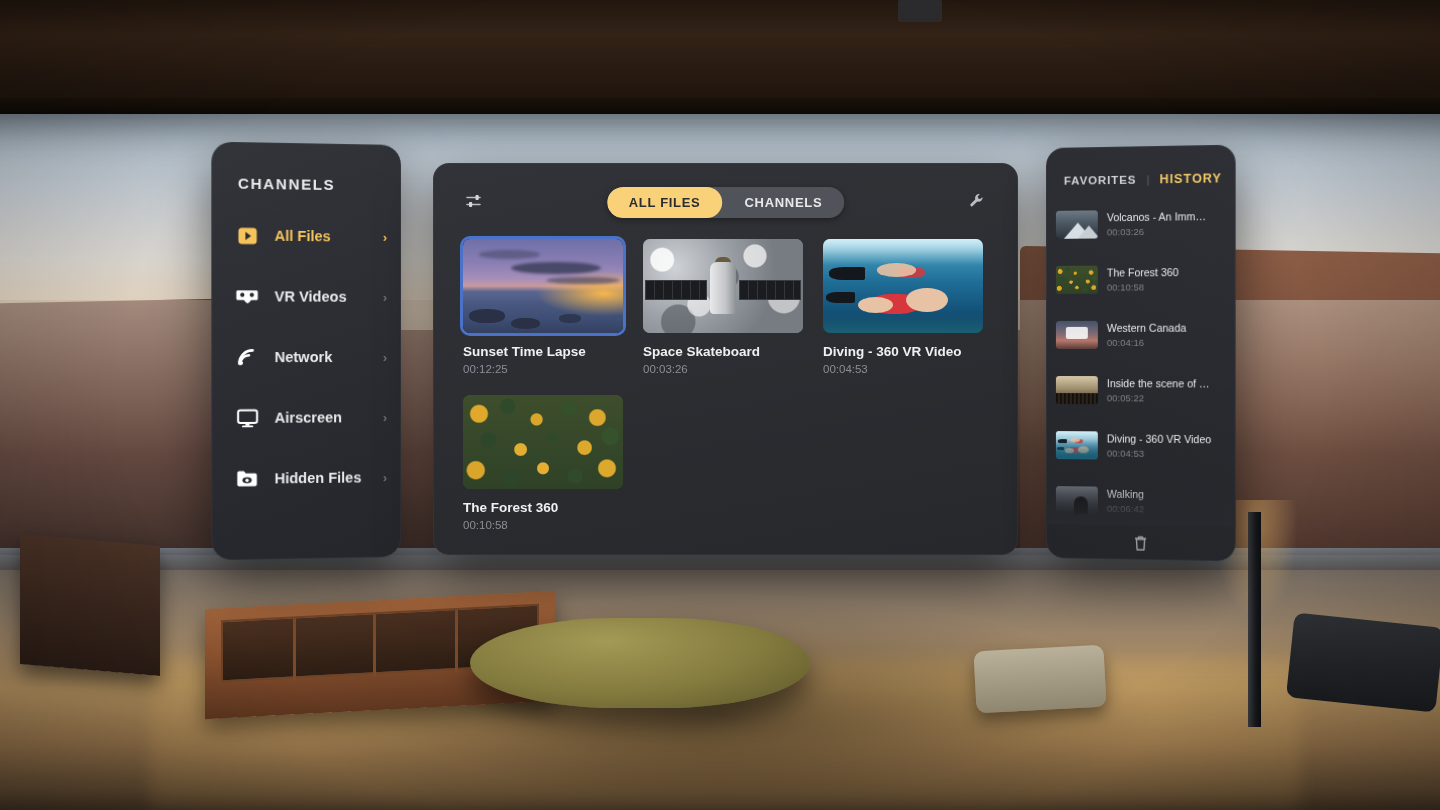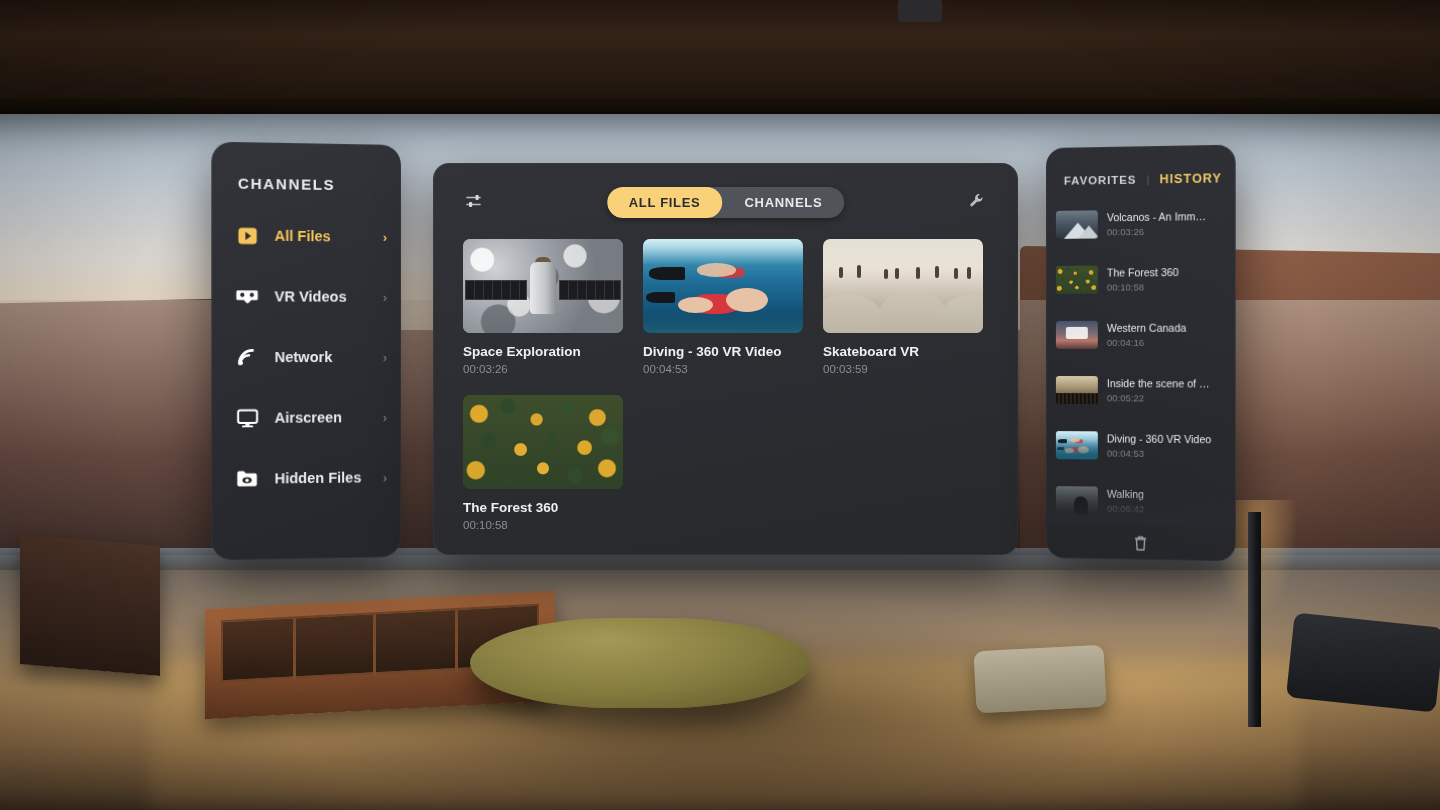--- a/index.html
+++ b/index.html
@@ -509,31 +509,45 @@
       </div>
 
       <div class="ico-btn" style="right:26px">
         <svg width="18" height="18" viewBox="0 0 18 18">
           <path d="M11.8 2.2a4 4 0 0 0-4.6 5.2L2.6 12a1.5 1.5 0 0 0 2.1 2.1l4.6-4.6a4 4 0 0 0 5.2-4.6l-2.2 2.2-2-.6-.6-2z" fill="#b9bcc1"></path>
         </svg>
       </div>
     </div>
 
     <div class="grid" id="file-grid">
+        <div class="card selected">
+          <div class="thumb">
+            <div class="art art-sunset">
+              <div class="cloud" style="left:30%;top:24%;width:56%;height:13%"></div>
+              <div class="cloud" style="left:10%;top:12%;width:38%;height:9%;opacity:.55"></div>
+              <div class="cloud" style="left:52%;top:40%;width:46%;height:8%;opacity:.7"></div>
+              <div class="rock" style="left:4%;top:74%;width:22%;height:15%"></div>
+              <div class="rock" style="left:30%;top:84%;width:18%;height:12%"></div>
+              <div class="rock" style="left:60%;top:80%;width:14%;height:9%;opacity:.8"></div>
+            </div>
+          </div>
+          <div class="card-title">Sunset Time Lapse</div>
+          <div class="card-dur">00:12:25</div>
+        </div>
         <div class="card">
           <div class="thumb">
             <div class="art art-space">
               <div class="clouds"></div>
               <div class="panel-l"></div>
               <div class="panel-r"></div>
               <div class="nose"></div>
               <div class="body"></div>
             </div>
           </div>
-          <div class="card-title">Space Exploration</div>
+          <div class="card-title">Space Skateboard</div>
           <div class="card-dur">00:03:26</div>
         </div>
         <div class="card">
           <div class="thumb">
             <div class="art art-diving">
               <div class="surface"></div>
               <div class="suit" style="left:30%;top:58%;width:30%;height:22%"></div>
               <div class="diver" style="left:52%;top:52%;width:26%;height:26%"></div>
               <div class="diver" style="left:22%;top:62%;width:22%;height:17%"></div>
               <div class="suit" style="left:46%;top:30%;width:18%;height:12%;opacity:.85"></div>
@@ -541,39 +555,20 @@
               <div class="fin" style="left:4%;top:30%;width:22%;height:14%"></div>
               <div class="fin" style="left:2%;top:56%;width:18%;height:12%"></div>
               <div class="reef"></div>
             </div>
           </div>
           <div class="card-title">Diving - 360 VR Video</div>
           <div class="card-dur">00:04:53</div>
         </div>
         <div class="card">
           <div class="thumb">
-            <div class="art art-skate">
-              <div class="bowl" style="left:-8%;top:58%;width:46%;height:58%"></div>
-              <div class="bowl" style="left:34%;top:54%;width:44%;height:62%"></div>
-              <div class="bowl" style="left:72%;top:60%;width:42%;height:54%"></div>
-              <div class="person" style="left:10%;top:30%;width:4px;height:11px"></div>
-              <div class="person" style="left:21%;top:28%;width:4px;height:13px"></div>
-              <div class="person" style="left:38%;top:32%;width:4px;height:10px"></div>
-              <div class="person" style="left:45%;top:31%;width:4px;height:11px"></div>
-              <div class="person" style="left:58%;top:30%;width:4px;height:12px"></div>
-              <div class="person" style="left:70%;top:29%;width:4px;height:12px"></div>
-              <div class="person" style="left:82%;top:31%;width:4px;height:11px"></div>
-              <div class="person" style="left:90%;top:30%;width:4px;height:12px"></div>
-            </div>
-          </div>
-          <div class="card-title">Skateboard VR</div>
-          <div class="card-dur">00:03:59</div>
-        </div>
-        <div class="card">
-          <div class="thumb">
             <div class="art art-forest"></div>
           </div>
           <div class="card-title">The Forest 360</div>
           <div class="card-dur">00:10:58</div>
         </div>
       </div>
   </div>
 
   <div class="panel" id="history">
     <div class="hist-tabs">

